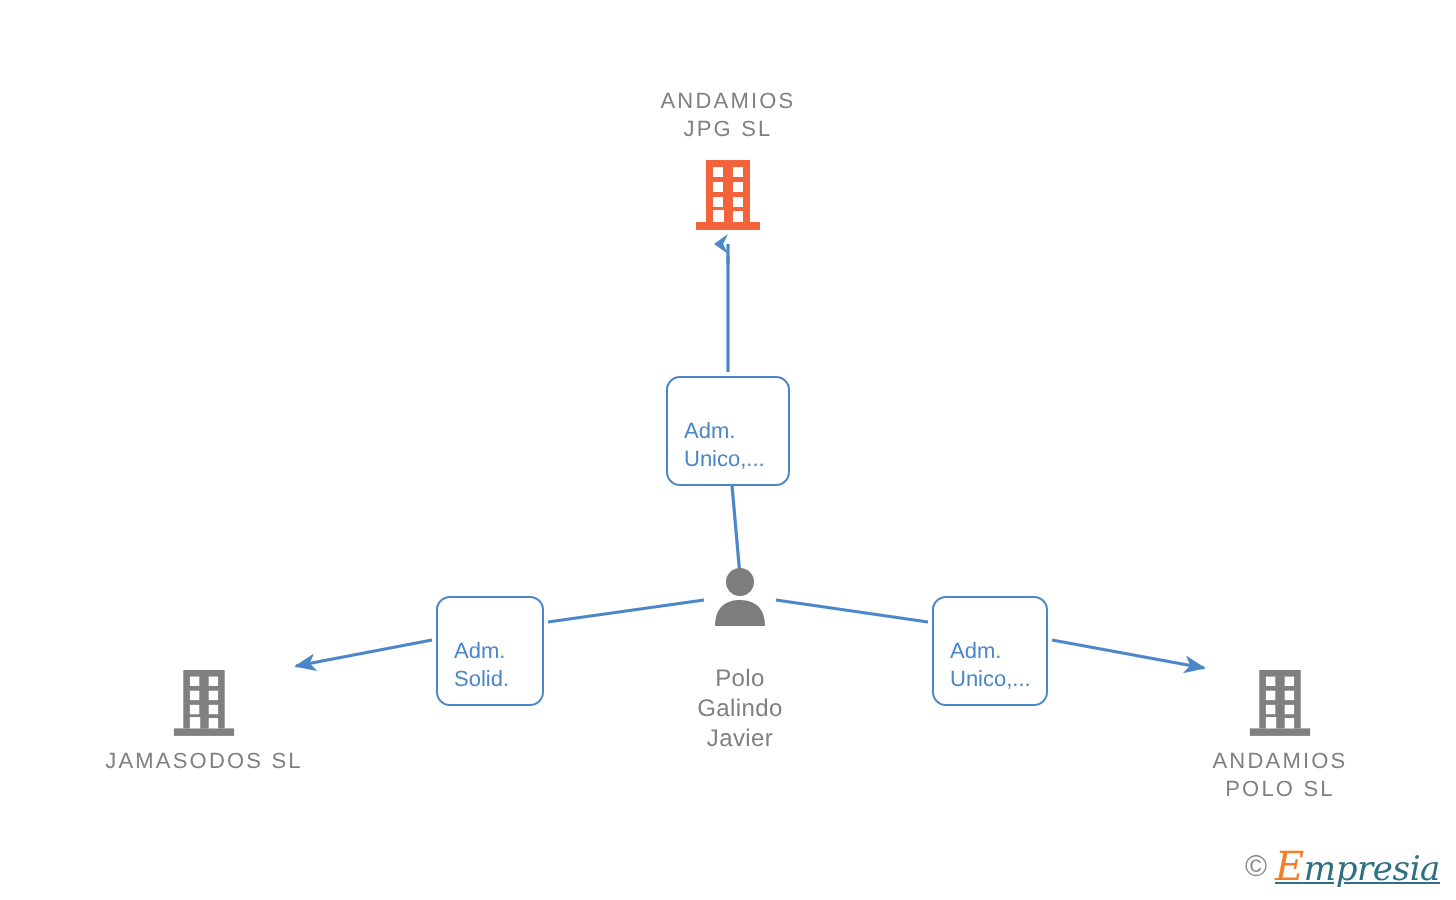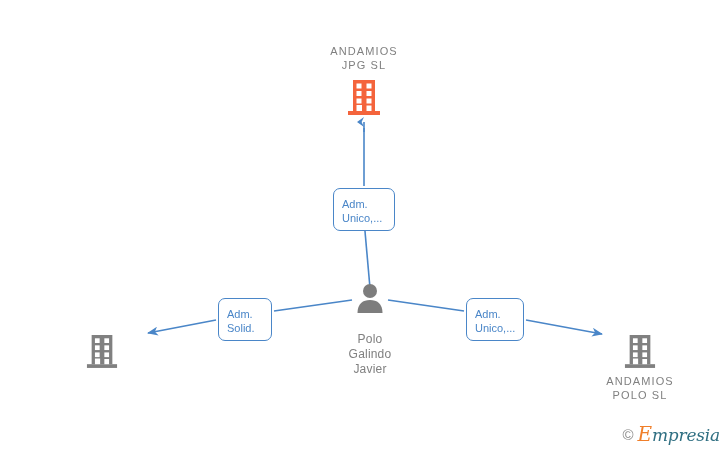--- a/index.html
+++ b/index.html
@@ -85,21 +85,21 @@
   
   .rel-box {
     position: absolute;
     box-sizing: border-box;
     background: #ffffff;
     border: 1.4px solid #4a86c8;
     border-radius: 7px;
     color: #4a86c8;
     font-size: 11px;
     line-height: 14px;
-    padding: 8px 7px 5px 8px;
+    padding: 20px 7px 5px 8px;
     text-align: left;
     white-space: pre-line;
   }
   #rel-top {
     left: 333px;
     top: 188px;
     width: 62px;
   }
   #rel-left {
     left: 218px;
@@ -125,20 +125,21 @@
     font-size: 15px;
     line-height: 1;
   }
   #watermark .brand {
     font-family: "DejaVu Serif", serif;
     font-style: italic;
     font-size: 17px;
     line-height: 1;
     color: #2f6f82;
     letter-spacing: -0.2px;
+    text-decoration: underline;
   }
   #watermark .brand .brand-initial {
     color: #f07f2a;
     font-size: 20px;
   }
 </style>
 </head>
 <body>
 
 <div id="canvas">
@@ -211,20 +212,21 @@
         <rect x="9.5" y="5.5" width="5" height="5"></rect>
         <rect x="19.5" y="5.5" width="5" height="5"></rect>
         <rect x="9.5" y="13" width="5" height="5"></rect>
         <rect x="19.5" y="13" width="5" height="5"></rect>
         <rect x="9.5" y="20.5" width="5" height="5"></rect>
         <rect x="19.5" y="20.5" width="5" height="5"></rect>
         <rect x="19.5" y="27.5" width="5" height="5.5"></rect>
         <rect x="9.5" y="27" width="5.5" height="6"></rect>
       </g>
     </svg>
+    <div class="node-label">JAMASODOS SL</div>
   </div>
 
   <div class="node" id="node-right">
     <svg class="node-icon" width="32" height="36" viewBox="0 0 34 38" xmlns="http://www.w3.org/2000/svg">
       <g fill="#808080">
         <rect x="6" y="2" width="22" height="31"></rect>
         <rect x="1" y="33" width="32" height="4"></rect>
       </g>
       <g fill="#ffffff">
         <rect x="9.5" y="5.5" width="5" height="5"></rect>

